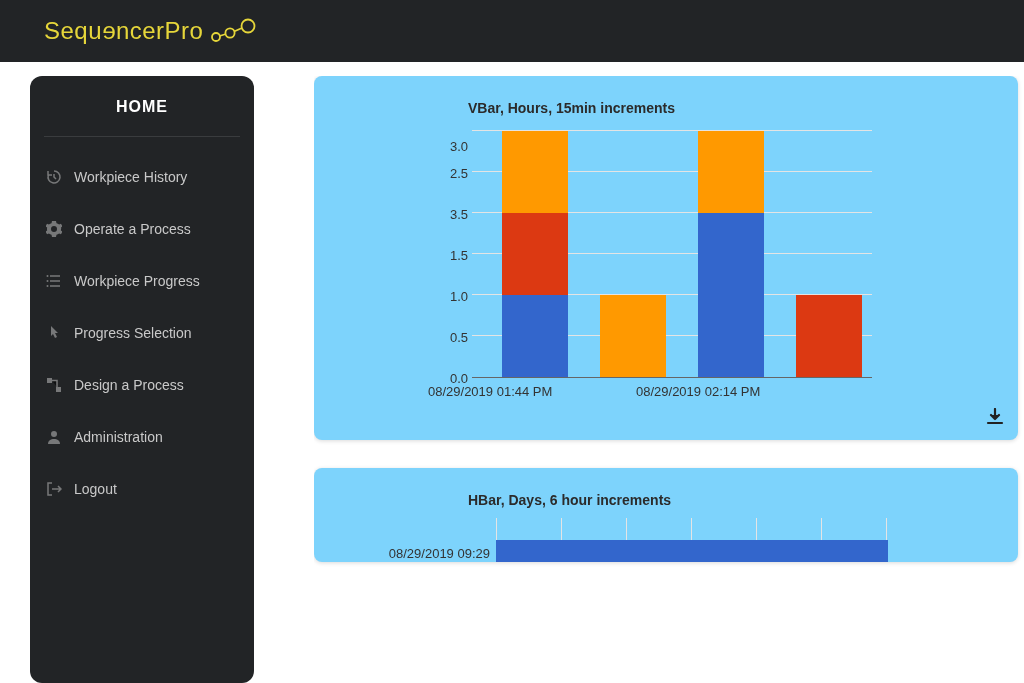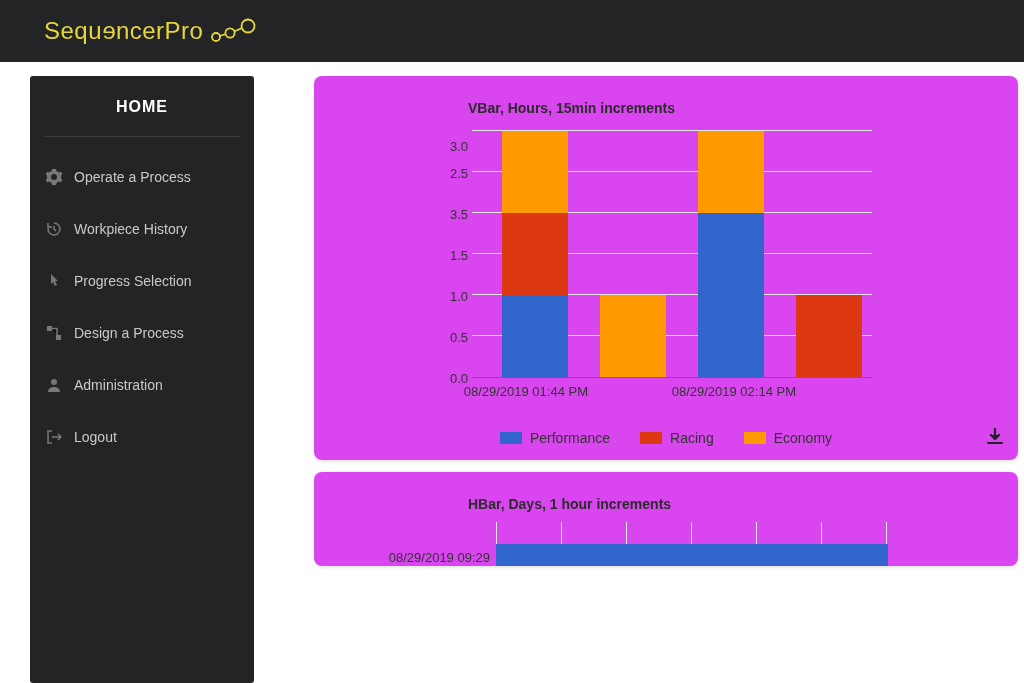--- a/index.html
+++ b/index.html
@@ -38,21 +38,21 @@
     height: calc(683px - 62px);
     padding: 14px 0 0 30px;
     gap: 60px;
     background: #ffffff;
   }
 
   
   .sidebar {
     width: 224px;
     background: #222426;
-    border-radius: 3px;
+    border-radius: 12px;
     color: #d6d6d6;
     padding: 22px 14px 12px 14px;
     flex-shrink: 0;
   }
   .sidebar-title {
     color: #ffffff;
     font-size: 16px;
     font-weight: 700;
     text-align: center;
     letter-spacing: 1px;
@@ -78,24 +78,24 @@
   .nav-item .icon svg { width: 16px; height: 16px; display: block; }
 
   
   .main {
     flex: 1;
     overflow: hidden;
     padding-right: 8px;
   }
   .card {
     width: 704px;
-    background: #d946ef;
+    background: #7dd3fc;
     border-radius: 8px;
     box-shadow: 0 1px 4px rgba(0,0,0,0.15);
-    margin-bottom: 12px;
+    margin-bottom: 28px;
     padding: 24px 18px 14px 18px;
     position: relative;
   }
   .chart-title {
     font-size: 14px;
     font-weight: 700;
     color: #2b2b2b;
     text-align: left;
     margin-left: 136px;
     margin-bottom: 10px;
@@ -142,21 +142,21 @@
   .bar-seg { width: 100%; }
   .c-perf { background: #3366cc; }
   .c-race { background: #dc3912; }
   .c-econ { background: #ff9900; }
   .x-tick-label {
     position: absolute;
     top: 258px;
     font-size: 13px;
     color: #333;
     white-space: nowrap;
-    text-align: right;
+    text-align: left;
   }
   .legend {
     display: flex;
     justify-content: center;
     gap: 30px;
     font-size: 14px;
     color: #333;
     margin-top: 4px;
   }
   .legend-item { display: flex; align-items: center; gap: 8px; }
@@ -233,32 +233,43 @@
 </div>
 
 <div class="body-wrap">
 
   <div class="sidebar">
     <div class="sidebar-title">HOME</div>
 
     <div class="nav-item">
       <span class="icon">
           <svg viewBox="0 0 16 16">
+            <path fill="none" stroke="#bdbdbd" stroke-width="1.5" d="M8 2a6 6 0 11-5.6 3.9M2 2v4h4M8 5v3l2 2"></path>
+          </svg>
+        </span>
+      <span>Workpiece History</span>
+    </div>
+    <div class="nav-item">
+      <span class="icon">
+          <svg viewBox="0 0 16 16">
             <path fill="#bdbdbd" d="M8 5a3 3 0 100 6 3 3 0 000-6zm7 3c0 .5-.05 1-.14 1.47l1.6 1.25-1.5 2.6-1.88-.76c-.76.6-1.64 1.05-2.6 1.3L10 16H6l-.48-2.14c-.96-.25-1.84-.7-2.6-1.3l-1.88.76-1.5-2.6 1.6-1.25C1.05 9 1 8.5 1 8s.05-1 .14-1.47L-.46 5.28l1.5-2.6 1.88.76c.76-.6 1.64-1.05 2.6-1.3L6 0h4l.48 2.14c.96.25 1.84.7 2.6 1.3l1.88-.76 1.5 2.6-1.6 1.25c.9.47.14.97.14 1.47z"></path>
           </svg>
         </span>
       <span>Operate a Process</span>
     </div>
     <div class="nav-item">
       <span class="icon">
           <svg viewBox="0 0 16 16">
-            <path fill="none" stroke="#bdbdbd" stroke-width="1.5" d="M8 2a6 6 0 11-5.6 3.9M2 2v4h4M8 5v3l2 2"></path>
-          </svg>
-        </span>
-      <span>Workpiece History</span>
+            <path stroke="#bdbdbd" stroke-width="1.6" d="M4 3h10M4 8h10M4 13h10"></path>
+            <circle cx="1.5" cy="3" r="1" fill="#bdbdbd"></circle>
+            <circle cx="1.5" cy="8" r="1" fill="#bdbdbd"></circle>
+            <circle cx="1.5" cy="13" r="1" fill="#bdbdbd"></circle>
+          </svg>
+        </span>
+      <span>Workpiece Progress</span>
     </div>
     <div class="nav-item">
       <span class="icon">
           <svg viewBox="0 0 16 16">
             <path fill="#bdbdbd" d="M5 1v10l2-2 2 4 2-1-2-4h3z"></path>
           </svg>
         </span>
       <span>Progress Selection</span>
     </div>
     <div class="nav-item">
@@ -332,46 +343,32 @@
             <div class="bar-seg c-perf" style="height:0px"></div>
             <div class="bar-seg c-race" style="height:82px"></div>
             <div class="bar-seg c-econ" style="height:0px"></div>
           </div>
         </div>
 
         <div class="x-tick-label" style="left:0px; width:160px">08/29/2019 01:44 PM</div>
         <div class="x-tick-label" style="left:208px; width:160px">08/29/2019 02:14 PM</div>
       </div>
 
-      <div class="legend">
-        <div class="legend-item">
-          <div class="swatch c-perf"></div>
-          <span>Performance</span>
-        </div>
-        <div class="legend-item">
-          <div class="swatch c-race"></div>
-          <span>Racing</span>
-        </div>
-        <div class="legend-item">
-          <div class="swatch c-econ"></div>
-          <span>Economy</span>
-        </div>
-      </div>
 
       <div class="download-btn" title="Download">
         <svg width="18" height="18" viewBox="0 0 18 18">
             <path fill="#222" d="M9 1v9M5 7l4 4 4-4" stroke="#222" stroke-width="2.2" stroke-linecap="round" stroke-linejoin="round"></path>
             <path d="M2 15h14" stroke="#222" stroke-width="2.2" stroke-linecap="round"></path>
           </svg>
       </div>
     </div>
 
     <div class="card" style="padding-bottom:0">
       <div class="chart2">
-        <div class="chart-title">HBar, Days, 1 hour increments</div>
+        <div class="chart-title">HBar, Days, 6 hour increments</div>
         <div class="h-y-label" style="top:54px">08/29/2019 09:29</div>
         <div class="plot-area-2">
           <div class="vgrid" style="left:0"></div>
           <div class="vgrid" style="left:65px"></div>
           <div class="vgrid" style="left:130px"></div>
           <div class="vgrid" style="left:195px"></div>
           <div class="vgrid" style="left:260px"></div>
           <div class="vgrid" style="left:325px"></div>
           <div class="vgrid" style="left:390px"></div>
           <div class="hbar"></div>

